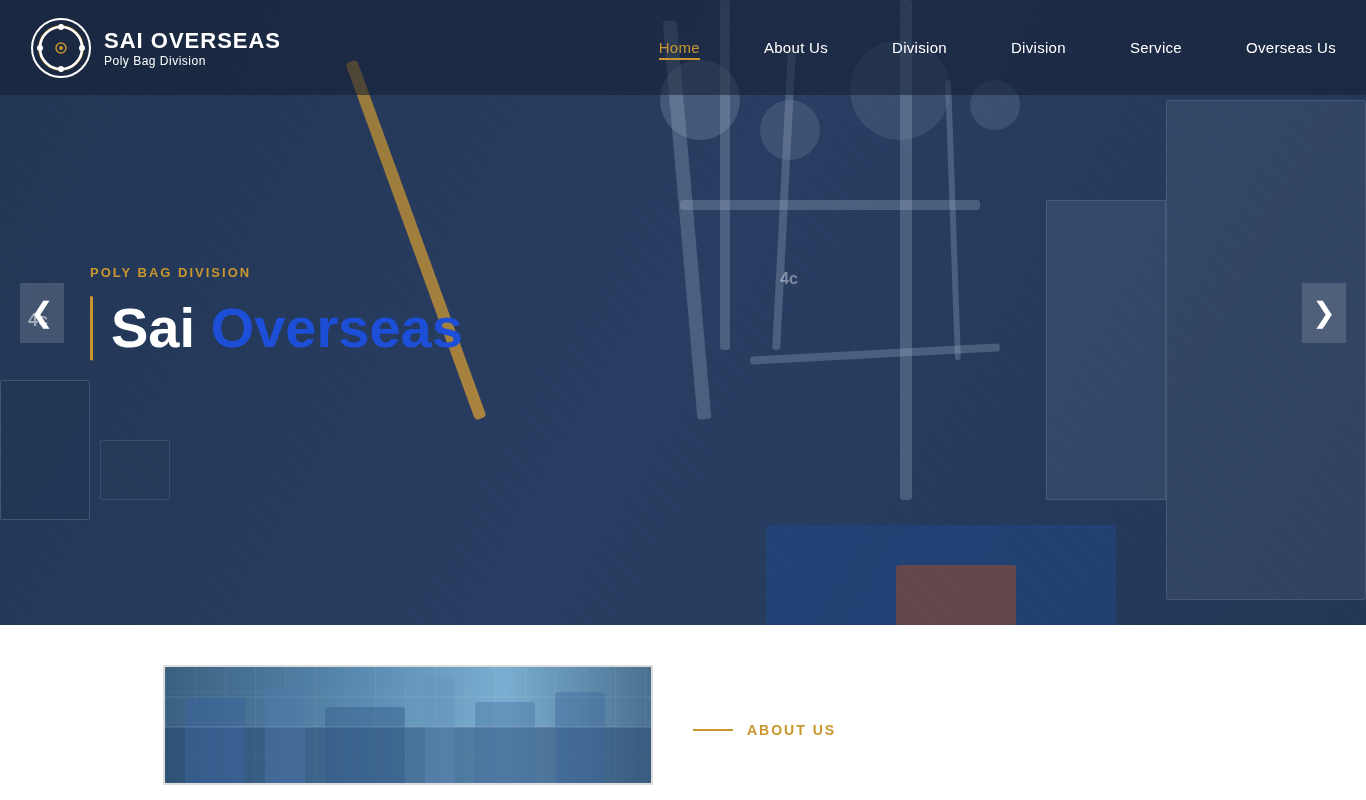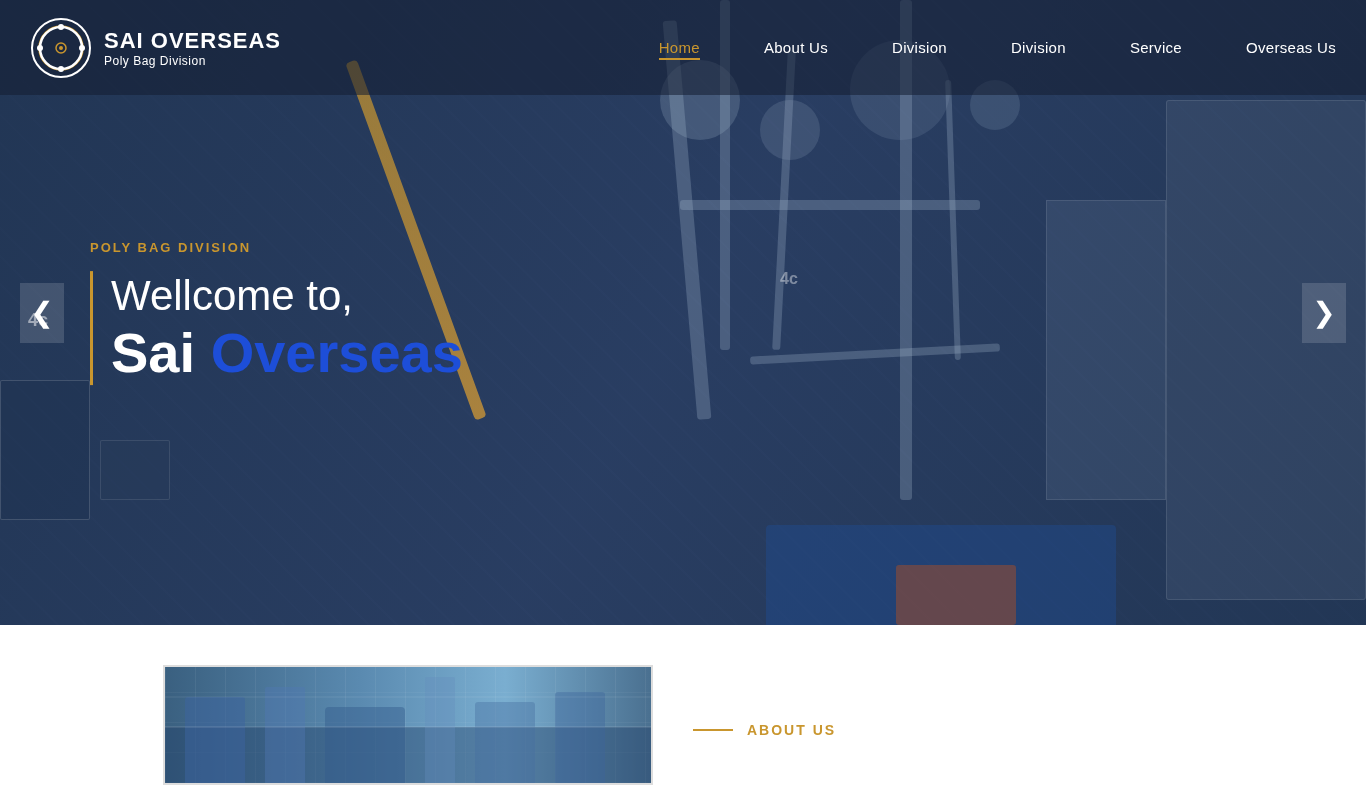--- a/index.html
+++ b/index.html
@@ -321,21 +321,20 @@
 
     <div style="position:absolute;color:rgba(255,255,255,0.5);font-size:18px;font-weight:bold;left:28px;top:310px;">4c</div>
     <div style="position:absolute;color:rgba(255,255,255,0.4);font-size:16px;font-weight:bold;left:780px;top:270px;">4c</div>
   </div>
 
   <button class="hero-nav-btn hero-nav-prev">❮</button>
 
   <div class="hero-content">
     <div class="hero-tag">POLY BAG DIVISION</div>
     <div class="hero-border-left">
-      <div class="hero-welcome">Wellcome to,</div>
       <div class="hero-brand">
         <span class="hero-brand-sai">Sai </span><span class="hero-brand-overseas">Overseas</span>
       </div>
     </div>
   </div>
 
   <button class="hero-nav-btn hero-nav-next">❯</button>
 </section>
 
 <section class="below-fold">

